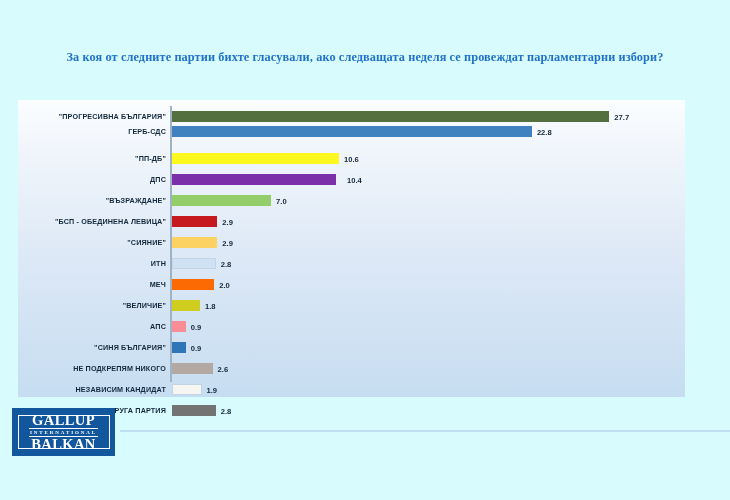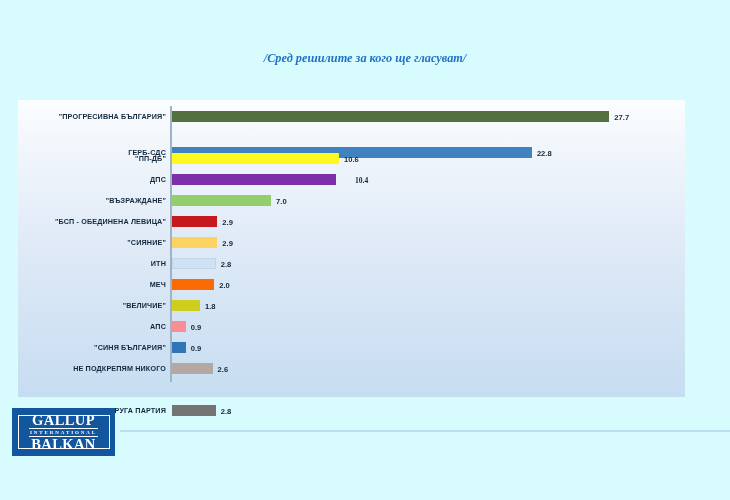--- a/index.html
+++ b/index.html
@@ -160,45 +160,45 @@
     top: 430px;
     width: 610px;
     height: 2px;
     background: #bcdff2;
   }
 </style>
 </head>
 <body>
 
 <div id="title-block">
-  <div id="chart-subtitle">/Сред решилите за кого ще гласуват/</div>
+  <div id="chart-title">За коя от следните партии бихте  гласували,  ако следващата неделя се провеждат парламентарни избори?</div>
 </div>
 
 <div id="chart-panel">
   <div id="plot-area">
     <div id="category-axis-line"></div>
   <div class="bar-row" style="top: 6px;">
         <div class="bar-label">"ПРОГРЕСИВНА БЪЛГАРИЯ"</div>
         <div class="bar-shape" style="width: 437.839px; background: rgb(84, 112, 62);"></div>
         <div class="bar-value" style="left: 596.339px;">27.7</div>
       </div>
-      <div class="bar-row" style="top: 42px; padding-left: 21px;">
+      <div class="bar-row" style="top: 21px; padding-left: 21px;">
         <div class="bar-label">ГЕРБ-СДС</div>
         <div class="bar-shape" style="width: 360.387px; background: rgb(63, 130, 191);"></div>
         <div class="bar-value" style="left: 518.887px;">22.8</div>
       </div>
       <div class="bar-row" style="top: 48px;">
         <div class="bar-label">"ПП-ДБ"</div>
         <div class="bar-shape" style="width: 167.548px; background: rgb(253, 248, 31);"></div>
         <div class="bar-value" style="left: 326.048px;">10.6</div>
       </div>
       <div class="bar-row" style="top: 69px;">
         <div class="bar-label">ДПС</div>
         <div class="bar-shape" style="width: 164.387px; background: rgb(123, 47, 168);"></div>
-        <div class="bar-value" style="left: 337px; font-family: Liberation Serif, serif;">10.4</div>
+        <div class="bar-value" style="left: 329px;">10.4</div>
       </div>
       <div class="bar-row" style="top: 90px;">
         <div class="bar-label">"ВЪЗРАЖДАНЕ"</div>
         <div class="bar-shape" style="width: 99.5806px; background: rgb(147, 206, 106);"></div>
         <div class="bar-value" style="left: 258.081px;">7.0</div>
       </div>
       <div class="bar-row" style="top: 111px;">
         <div class="bar-label">"БСП - ОБЕДИНЕНА ЛЕВИЦА"</div>
         <div class="bar-shape" style="width: 45.8387px; background: rgb(198, 24, 31);"></div>
         <div class="bar-value" style="left: 204.339px;">2.9</div>
@@ -230,20 +230,25 @@
       </div>
       <div class="bar-row" style="top: 237px;">
         <div class="bar-label">"СИНЯ БЪЛГАРИЯ"</div>
         <div class="bar-shape" style="width: 14.2258px; background: rgb(47, 118, 184);"></div>
         <div class="bar-value" style="left: 172.726px;">0.9</div>
       </div>
       <div class="bar-row" style="top: 258px;">
         <div class="bar-label">НЕ ПОДКРЕПЯМ НИКОГО</div>
         <div class="bar-shape" style="width: 41.0968px; background: rgb(179, 169, 162);"></div>
         <div class="bar-value" style="left: 199.597px; text-align: center;">2.6</div>
+      </div>
+      <div class="bar-row" style="top: 279px;">
+        <div class="bar-label">НЕЗАВИСИМ КАНДИДАТ</div>
+        <div class="bar-shape" style="width: 30.0323px; background: rgb(245, 245, 242); border: 0.5px solid rgb(195, 212, 228); box-sizing: border-box;"></div>
+        <div class="bar-value" style="left: 188.532px;">1.9</div>
       </div>
       <div class="bar-row" style="top: 300px;">
         <div class="bar-label">ДРУГА ПАРТИЯ</div>
         <div class="bar-shape" style="width: 44.2581px; background: rgb(115, 115, 115);"></div>
         <div class="bar-value" style="left: 202.758px;">2.8</div>
       </div>
     </div>
 </div>
 
 <div id="gallup-logo">

